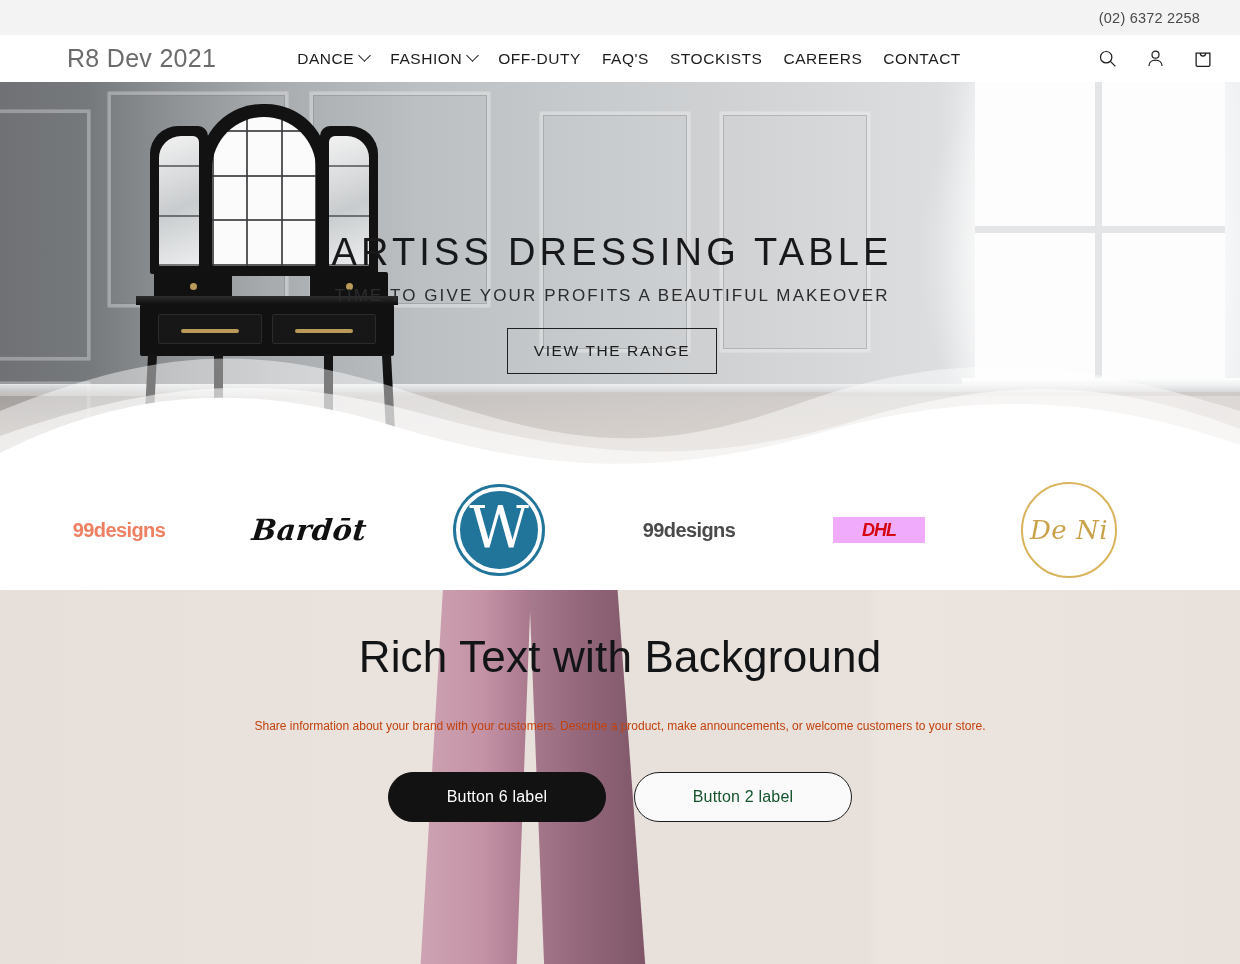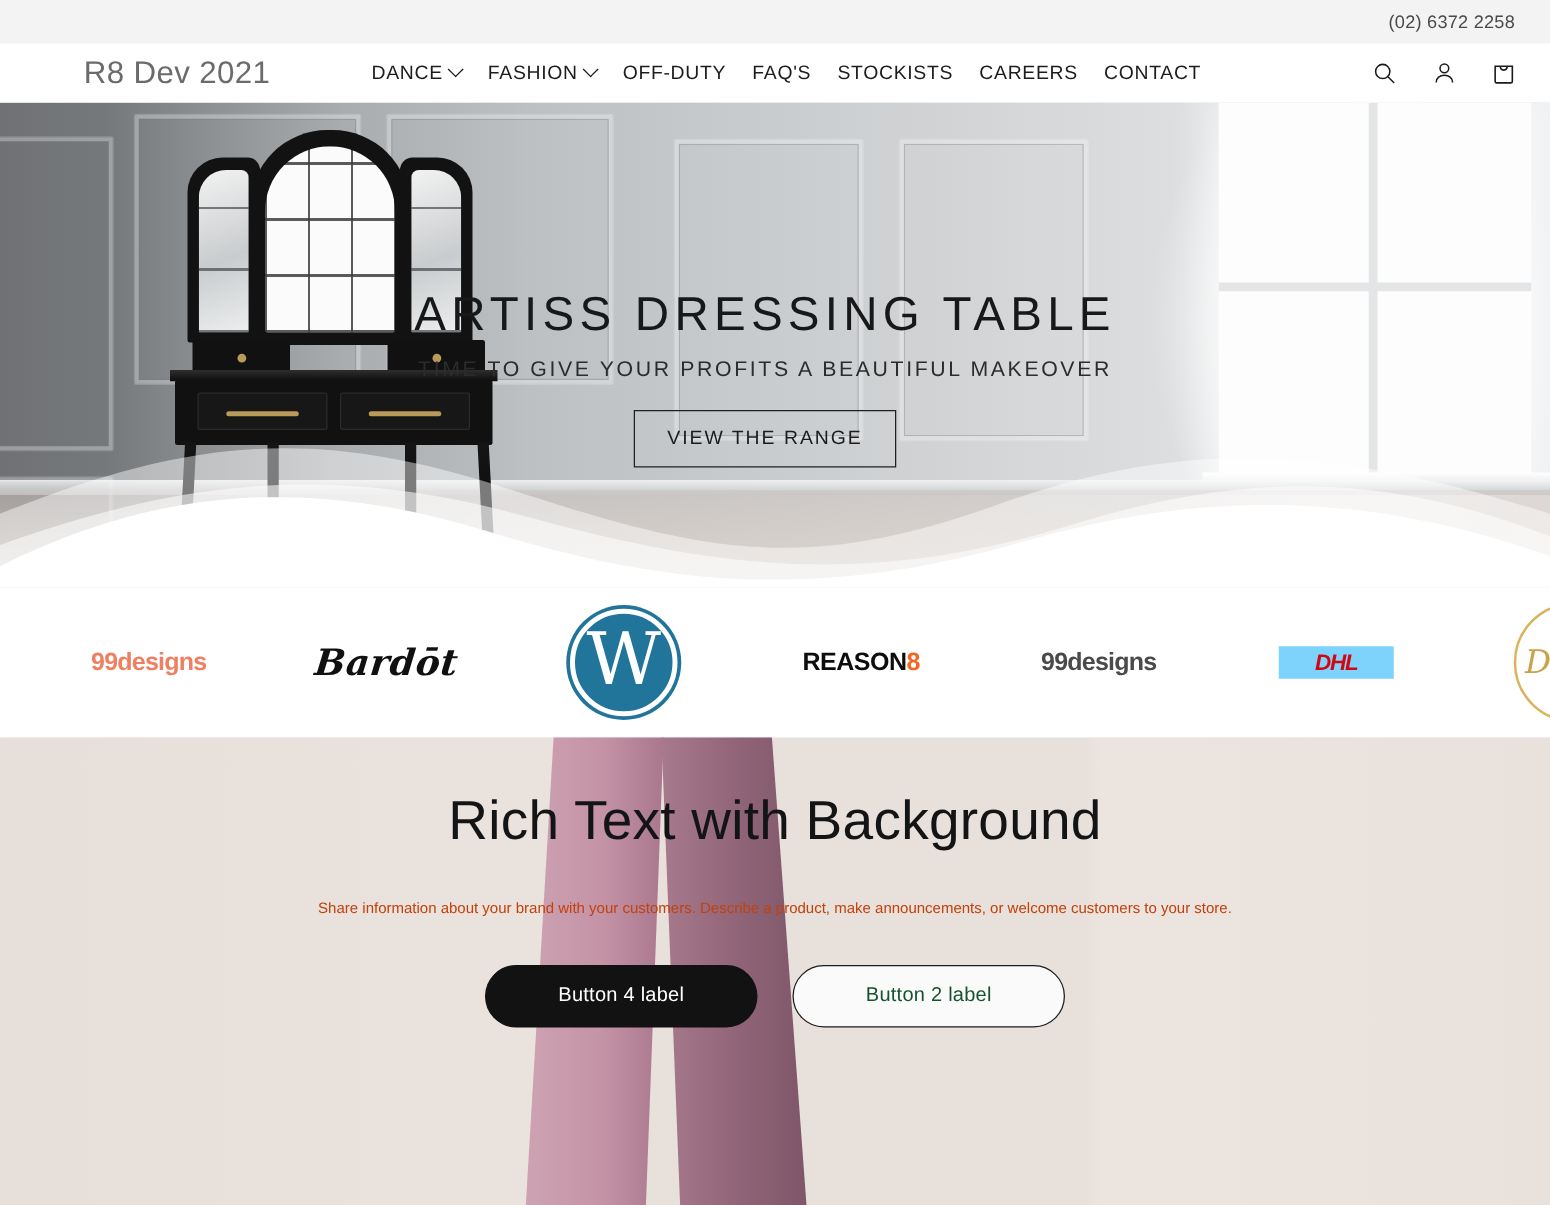--- a/index.html
+++ b/index.html
@@ -13,21 +13,21 @@
     background: #ffffff;
   }
 
   
   .announcement-bar {
     height: 35px;
     background: #f3f3f3;
     display: flex;
     align-items: center;
     justify-content: flex-end;
-    padding-right: 28px;
+    padding-right: 40px;
   }
   .announcement-phone {
     font-size: 14.5px;
     color: #4a4a4a;
     letter-spacing: .2px;
     text-decoration: none;
   }
 
   
   .site-header {
@@ -274,21 +274,21 @@
     display: flex; align-items: center; justify-content: center;
     color: #ffffff; font-family: "DejaVu Serif", serif;
     font-size: 58px; line-height: 1; font-weight: 400;
     padding-bottom: 6px;
   }
   .lg-reason8 {
     font-size: 20px; font-weight: 700; color: #0d0d0d; letter-spacing: -.4px;
   }
   .lg-reason8 .eight { color: #f26722; }
   .lg-dhl {
-    background: #7dd3fc; padding: 3px 12px;
+    background: #f0abfc; padding: 3px 12px;
     display: flex; align-items: center; justify-content: center;
     width: 92px; height: 26px;
   }
   .lg-dhl span {
     color: #d40511; font-weight: 700; font-style: italic;
     font-size: 18px; letter-spacing: -1px;
   }
   .lg-denino {
     width: 96px; height: 96px; border-radius: 50%;
     border: 2px solid #d9b45c;
@@ -484,23 +484,20 @@
     </div>
 
     <div class="logo-slide">
       <span class="lg-bardot">Bardōt</span>
     </div>
 
     <div class="logo-slide">
       <span class="lg-wp">W</span>
     </div>
 
-    <div class="logo-slide">
-      <span class="lg-reason8"><span>REASON</span><span class="eight">8</span></span>
-    </div>
 
     <div class="logo-slide">
       <span class="lg-99designs" style="color:#4a4a4a">99designs</span>
     </div>
 
     <div class="logo-slide">
       <span class="lg-dhl">
         <span>DHL</span>
       </span>
     </div>
@@ -516,17 +513,17 @@
   <div class="richtext-bg"></div>
   <div class="legs">
     <div class="leg-shape leg-left"></div>
     <div class="leg-shape leg-right"></div>
   </div>
 
   <div class="richtext-inner">
     <h2 class="richtext-title">Rich Text with Background</h2>
     <p class="richtext-body">Share information about your brand with your customers. Describe a product, make announcements, or welcome customers to your store.</p>
     <div class="richtext-buttons">
-      <button class="btn btn-primary">Button 4 label</button>
+      <button class="btn btn-primary">Button 6 label</button>
       <button class="btn btn-secondary">Button 2 label</button>
     </div>
   </div>
 </section>
 
 </body></html>

